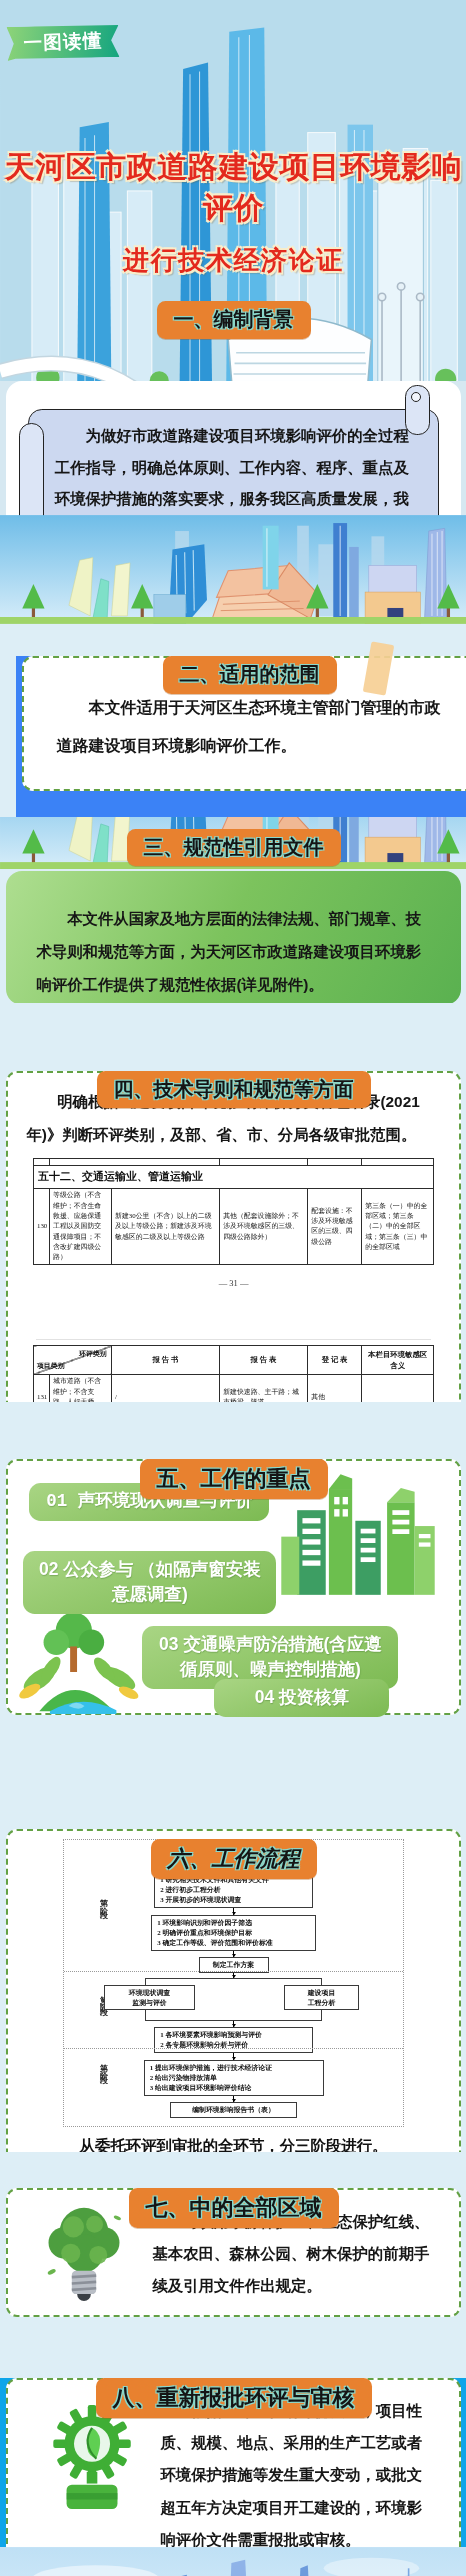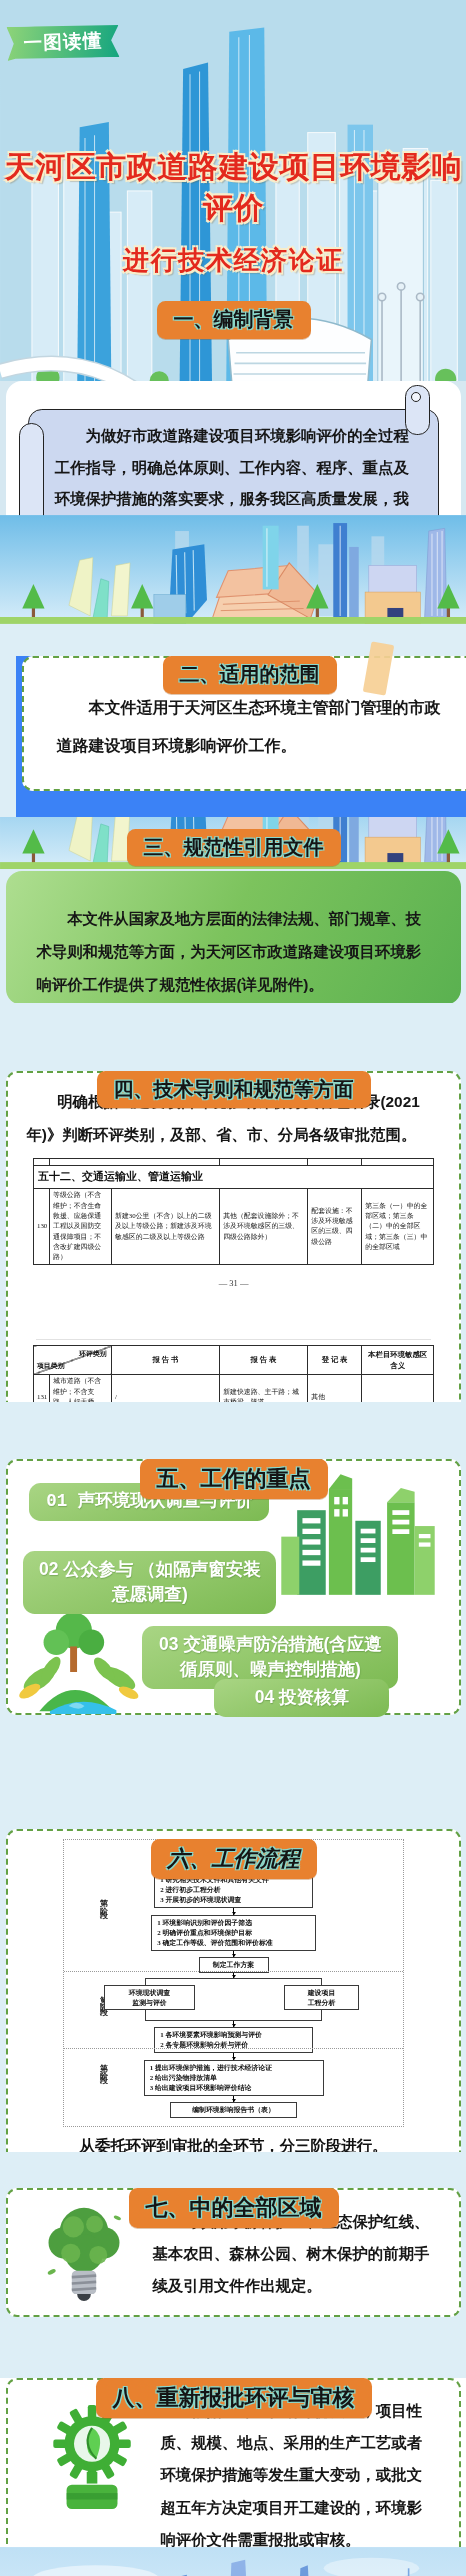--- a/index.html
+++ b/index.html
@@ -91,21 +91,21 @@
   .pw .pl{left:-42px;top:6.4px;width:91px;}
   .pw .pr{right:-38px;top:6.4px;width:75px;}
   .stage{position:absolute;left:33px;writing-mode:vertical-rl;letter-spacing:3.7px;font-size:8px;font-weight:700;font-family:"Liberation Serif",serif;color:#222;}
   .sep{position:absolute;left:0;right:0;border-top:0.5px dotted #9a9a9a;}
   .flow-caption{text-align:center;font-size:15.4px;font-weight:700;margin:8.5px 0 0;}
   
   .z-sec7{height:152px;background:#ddeef6;}
   .z-sec7 .banner{top:0;}
   .sec7-panel{margin-top:21px;min-height:129px;box-sizing:border-box;padding:16px 25.4px 8.5px 144px;}
   .sec7-panel .bodytext,.sec8-panel .bodytext{font-size:15.4px;line-height:2.1;}
-  .z-sec8{height:169px;background:#ffffff;}
+  .z-sec8{height:169px;background:#0ea5e9;}
   .z-sec8 .banner{top:0;}
   .sec8-panel{margin-top:23px;min-height:153px;box-sizing:border-box;padding:15px 25.4px 8.5px 152px;}
   .spot{position:absolute;}
   
   .z-bottom{height:127px;overflow:hidden;}
 </style>
 </head>
 <body>
 
 <div class="zone hero">

